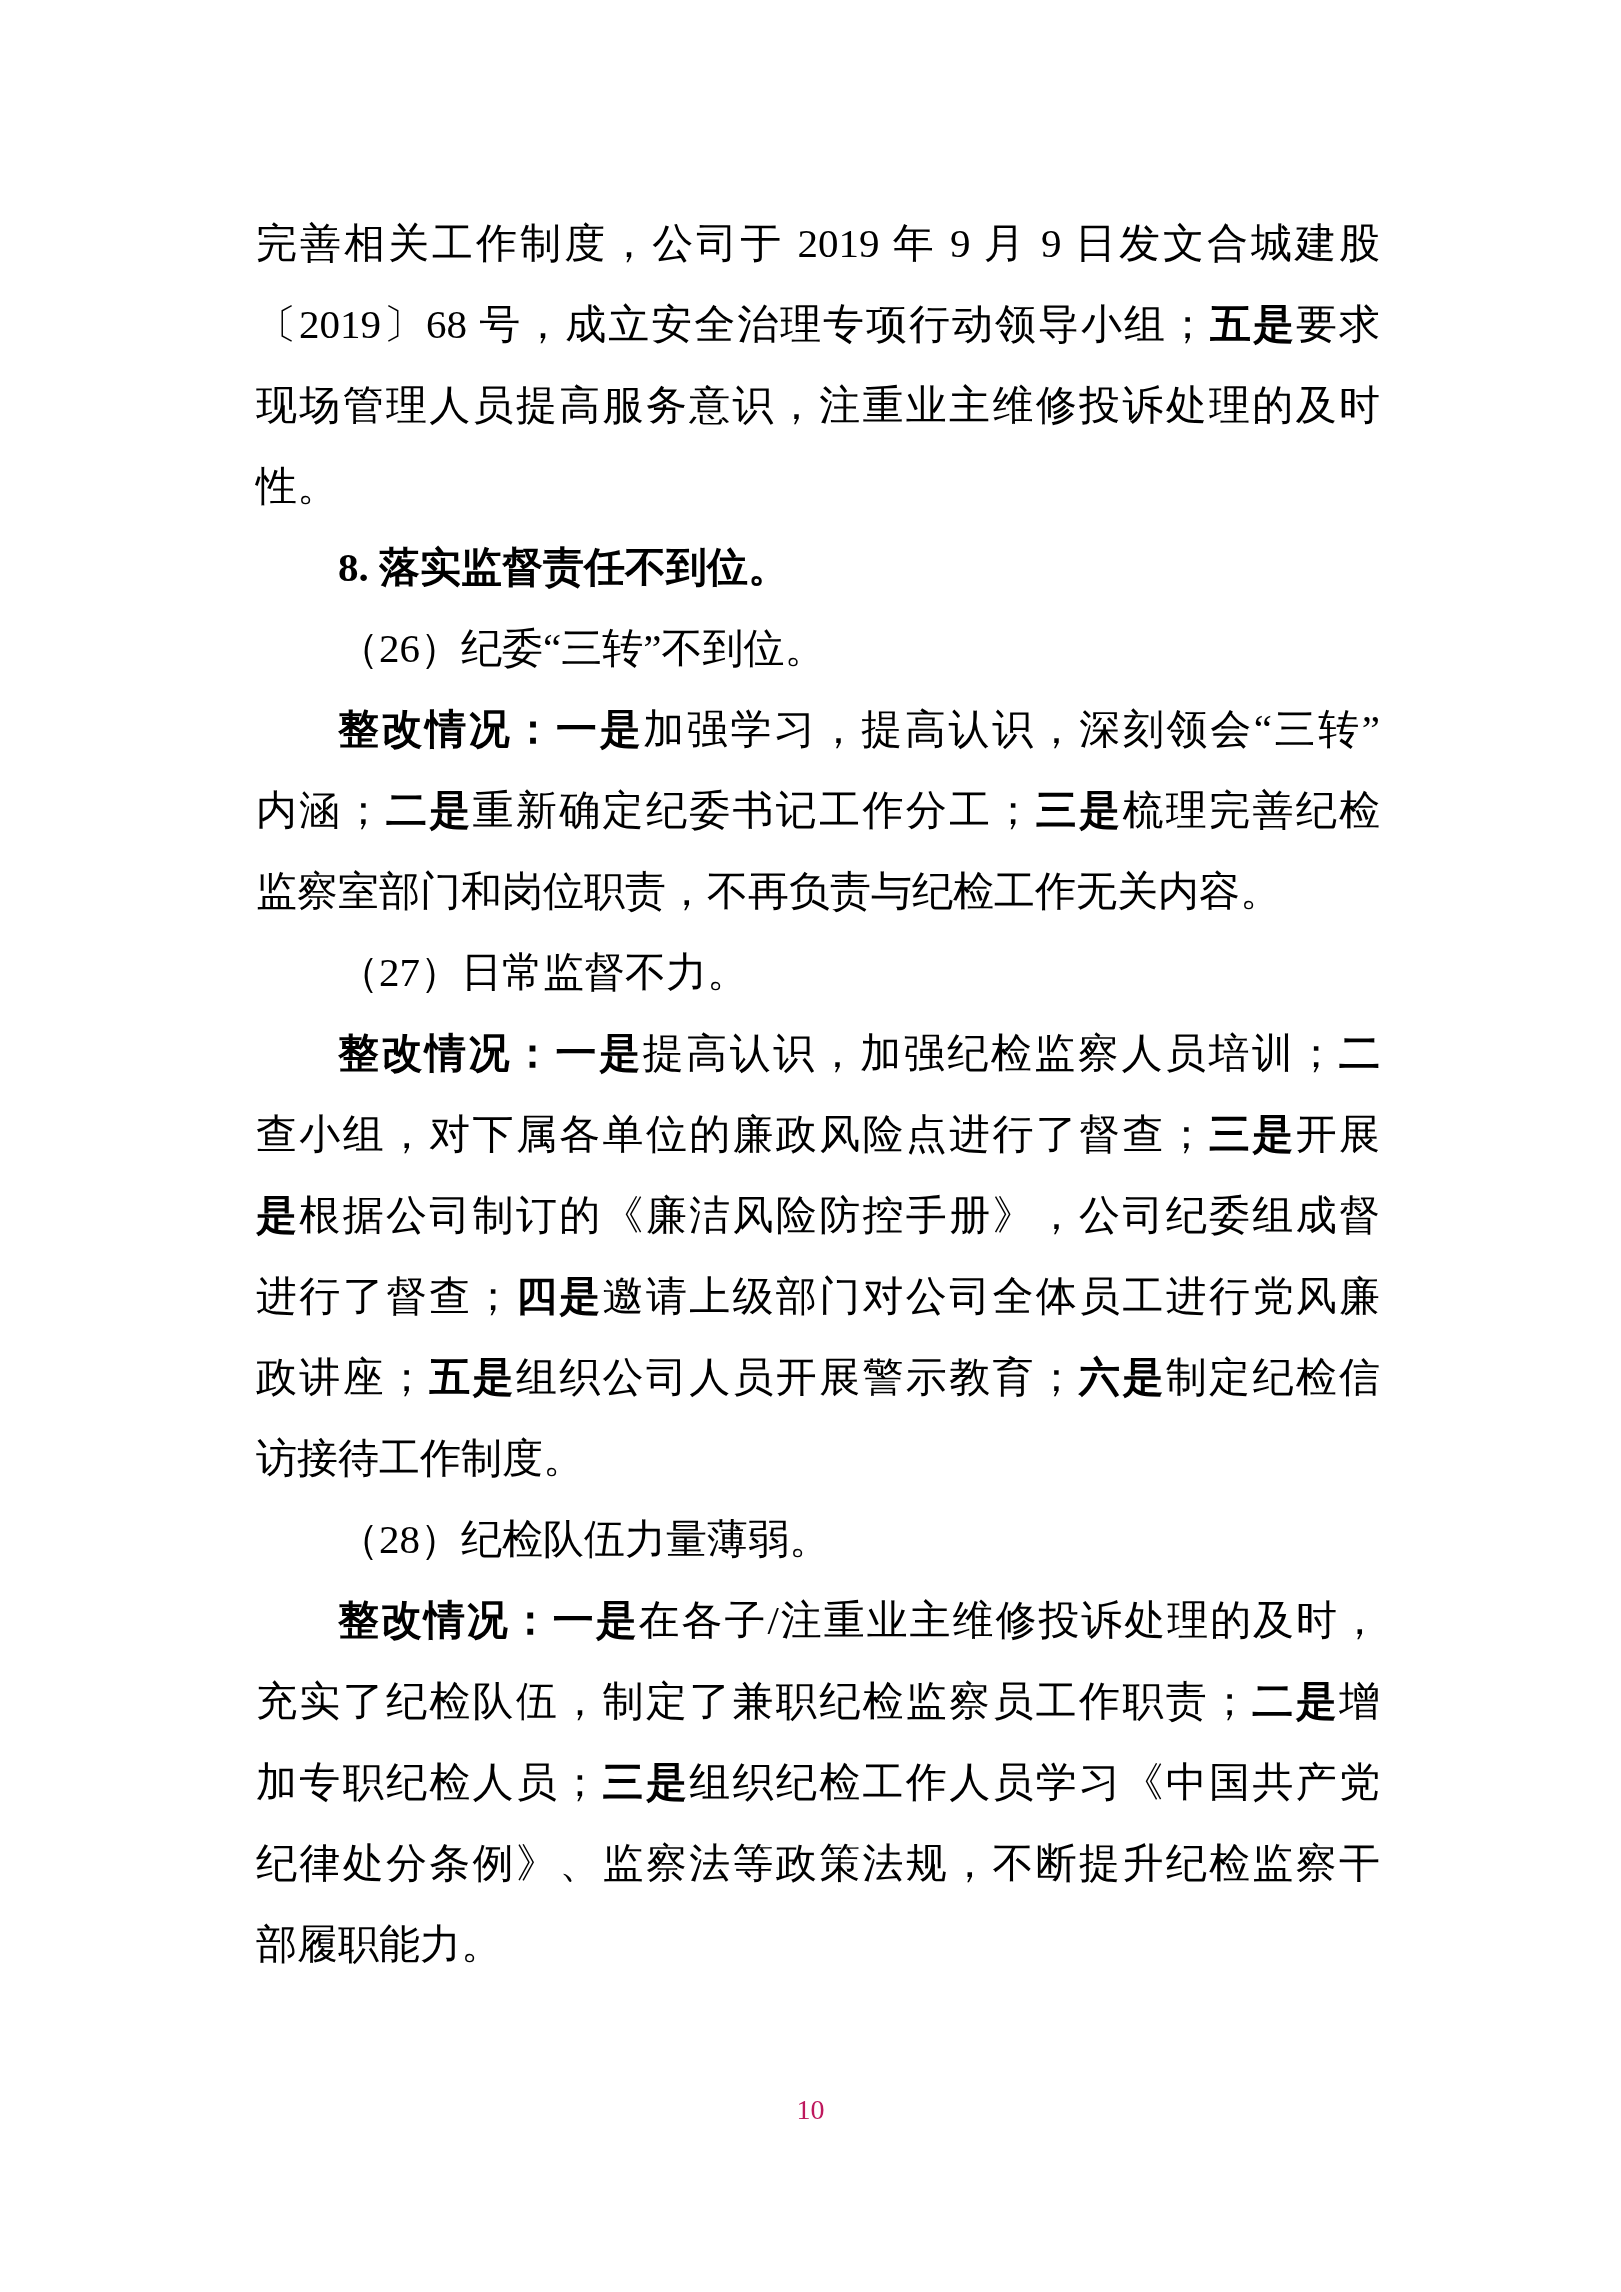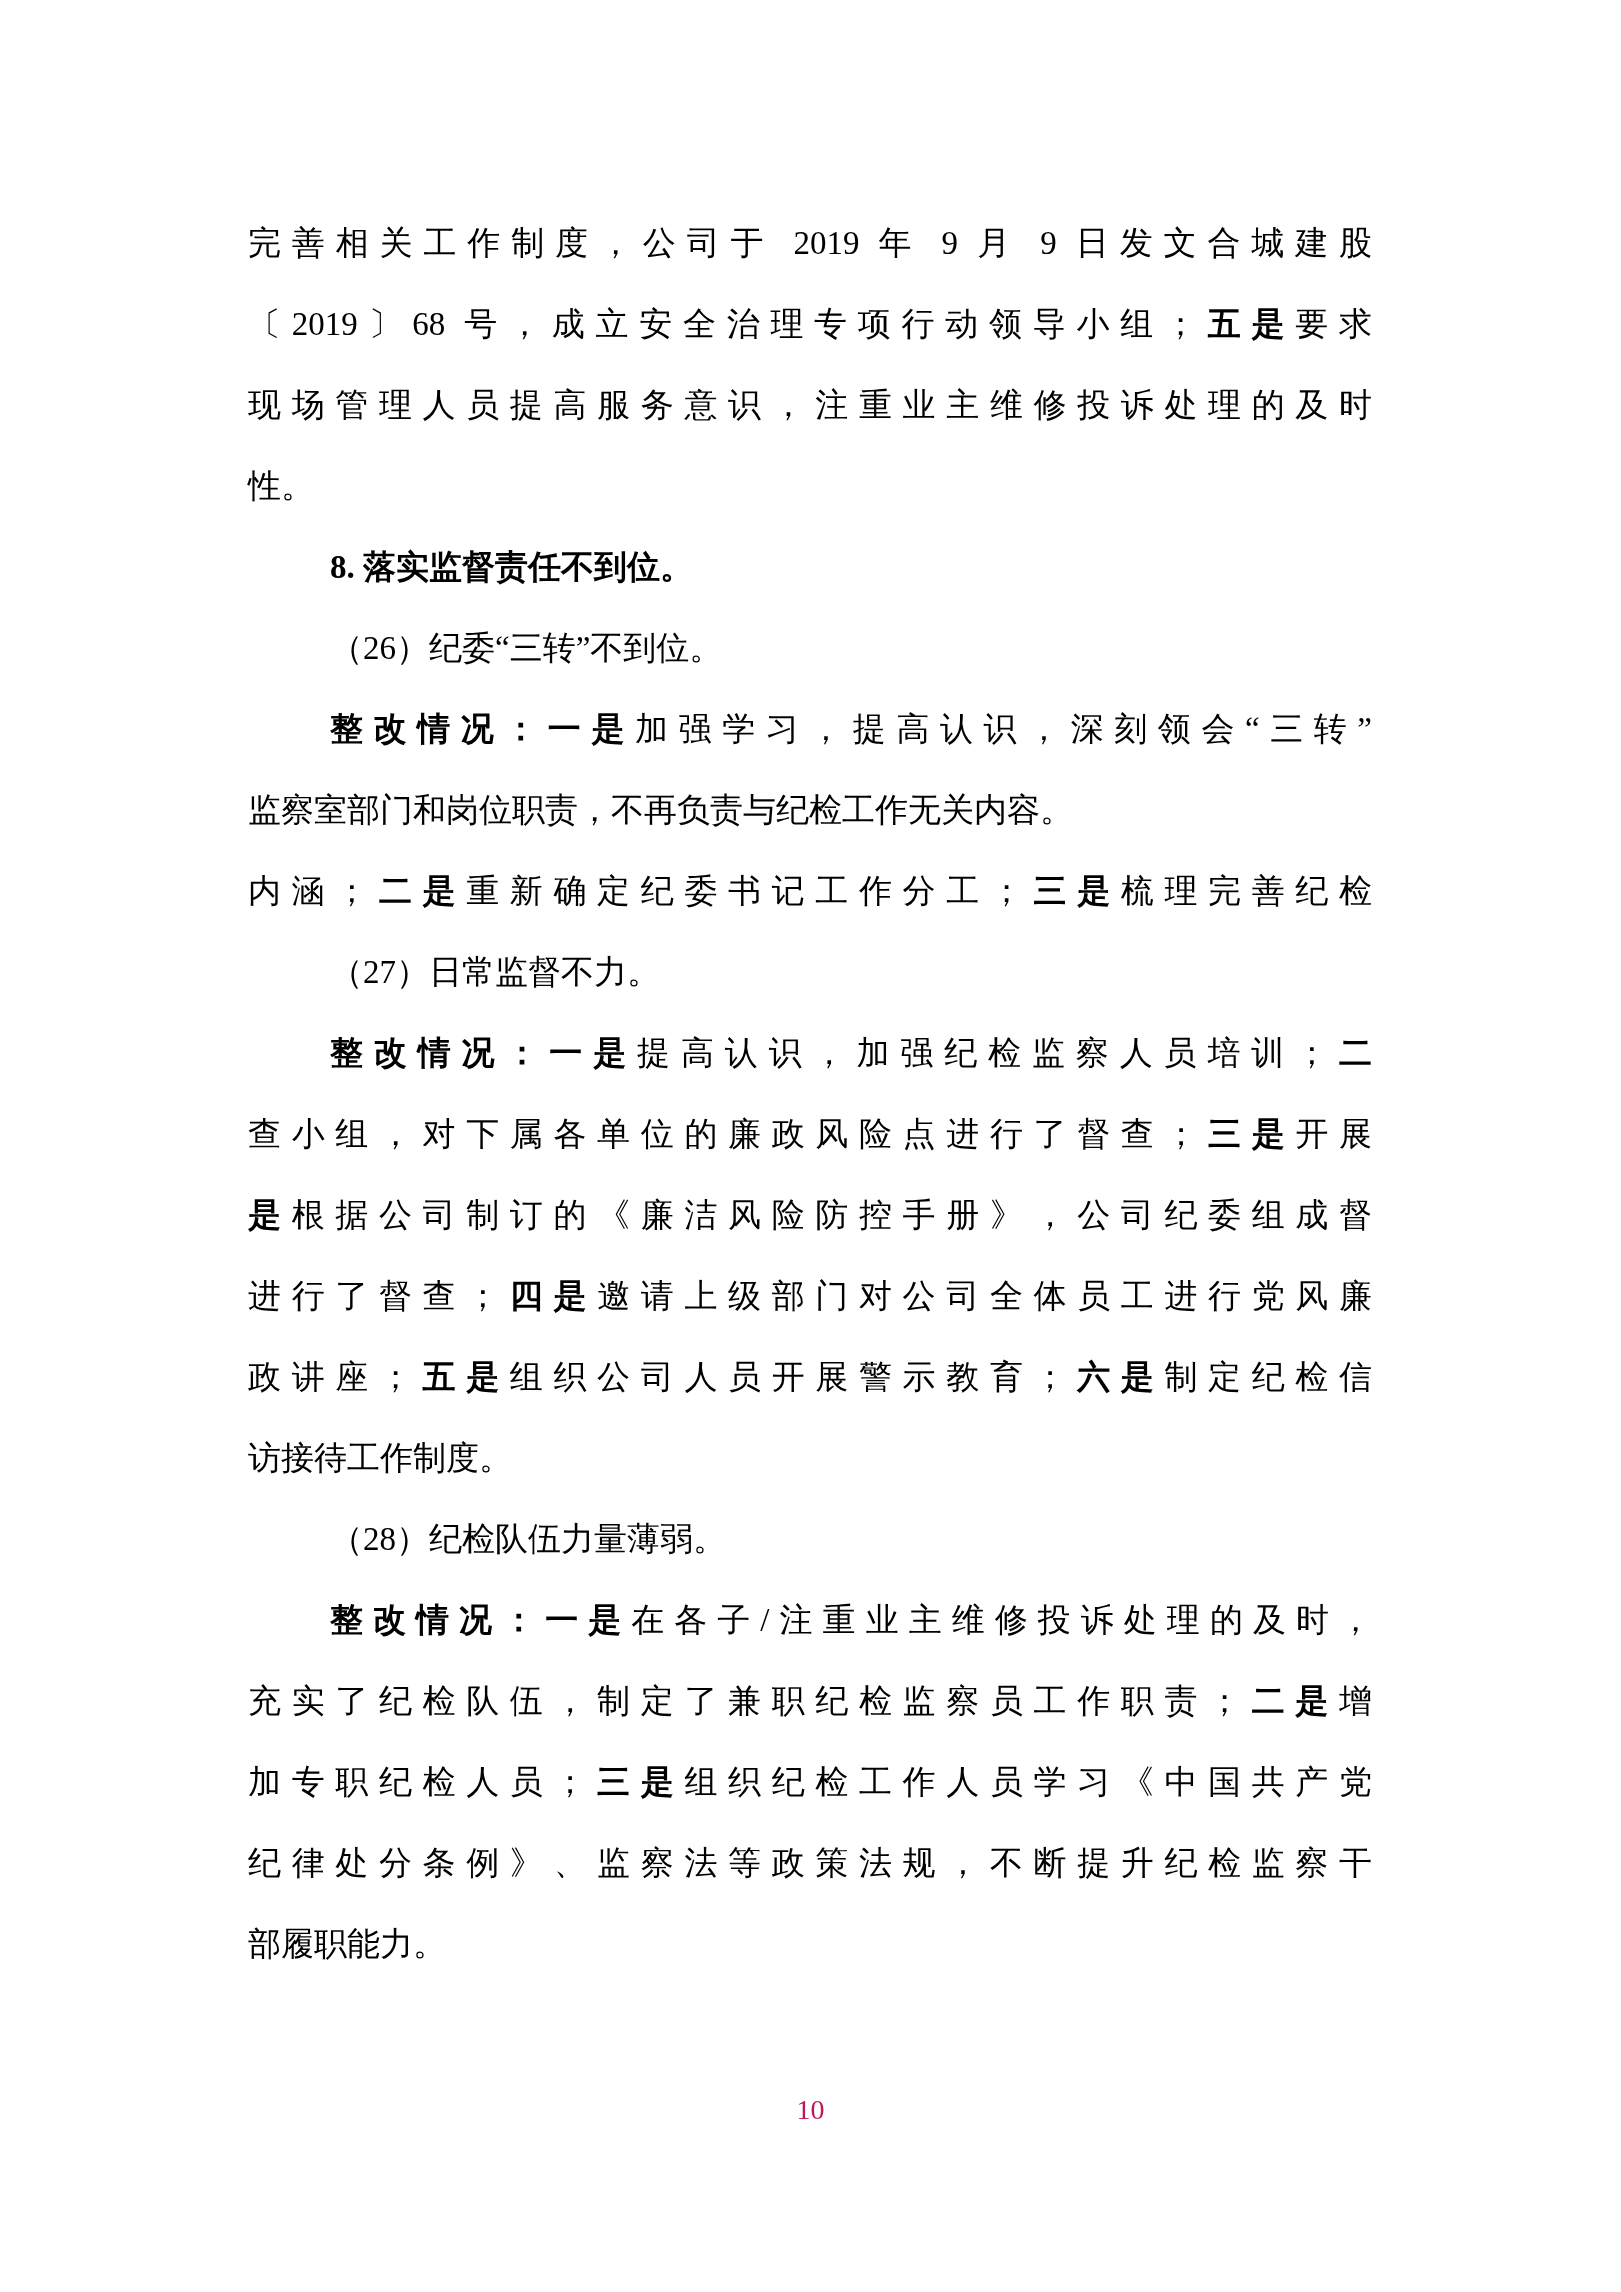--- a/index.html
+++ b/index.html
@@ -11,24 +11,24 @@
     position: relative;
     width: 1621px;
     height: 2293px;
     background: #ffffff;
     overflow: hidden;
     font-family: "Liberation Serif", "DejaVu Serif", serif;
     color: #000000;
   }
   .document-body {
     position: absolute;
-    left: 248px;
+    left: 256px;
     top: 203px;
     width: 1124px;
-    font-size: 33px;
+    font-size: 41px;
     line-height: 81px;
   }
   .paragraph {
     margin: 0;
     padding: 0;
   }
   .line {
     height: 81px;
     text-align: left;
     white-space: nowrap;
@@ -72,22 +72,22 @@
         <div class="line"><span class="seg">性。</span></div>
       </div>
       <div class="paragraph">
         <div class="line indent"><span class="seg bold">8. 落实监督责任不到位。</span></div>
       </div>
       <div class="paragraph">
         <div class="line indent"><span class="seg">（26）纪委“三转”不到位。</span></div>
       </div>
       <div class="paragraph">
         <div class="line indent justify"><span class="seg bold">整改情况：一是</span><span class="seg">加强学习，提高认识，深刻领会“三转”</span></div>
+        <div class="line justify"><span class="seg">内涵；</span><span class="seg bold">二是</span><span class="seg">重新确定纪委书记工作分工；</span><span class="seg bold">三是</span><span class="seg">梳理完善纪检</span></div>
         <div class="line"><span class="seg">监察室部门和岗位职责，不再负责与纪检工作无关内容。</span></div>
-        <div class="line justify"><span class="seg">内涵；</span><span class="seg bold">二是</span><span class="seg">重新确定纪委书记工作分工；</span><span class="seg bold">三是</span><span class="seg">梳理完善纪检</span></div>
       </div>
       <div class="paragraph">
         <div class="line indent"><span class="seg">（27）日常监督不力。</span></div>
       </div>
       <div class="paragraph">
         <div class="line indent justify"><span class="seg bold">整改情况：一是</span><span class="seg">提高认识，加强纪检监察人员培训；</span><span class="seg bold">二</span></div>
         <div class="line justify"><span class="seg">查小组，对下属各单位的廉政风险点进行了督查；</span><span class="seg bold">三是</span><span class="seg">开展</span></div>
         <div class="line justify"><span class="seg bold">是</span><span class="seg">根据公司制订的《廉洁风险防控手册》，公司纪委组成督</span></div>
         <div class="line justify"><span class="seg">进行了督查；</span><span class="seg bold">四是</span><span class="seg">邀请上级部门对公司全体员工进行党风廉</span></div>
         <div class="line justify"><span class="seg">政讲座；</span><span class="seg bold">五是</span><span class="seg">组织公司人员开展警示教育；</span><span class="seg bold">六是</span><span class="seg">制定纪检信</span></div>

